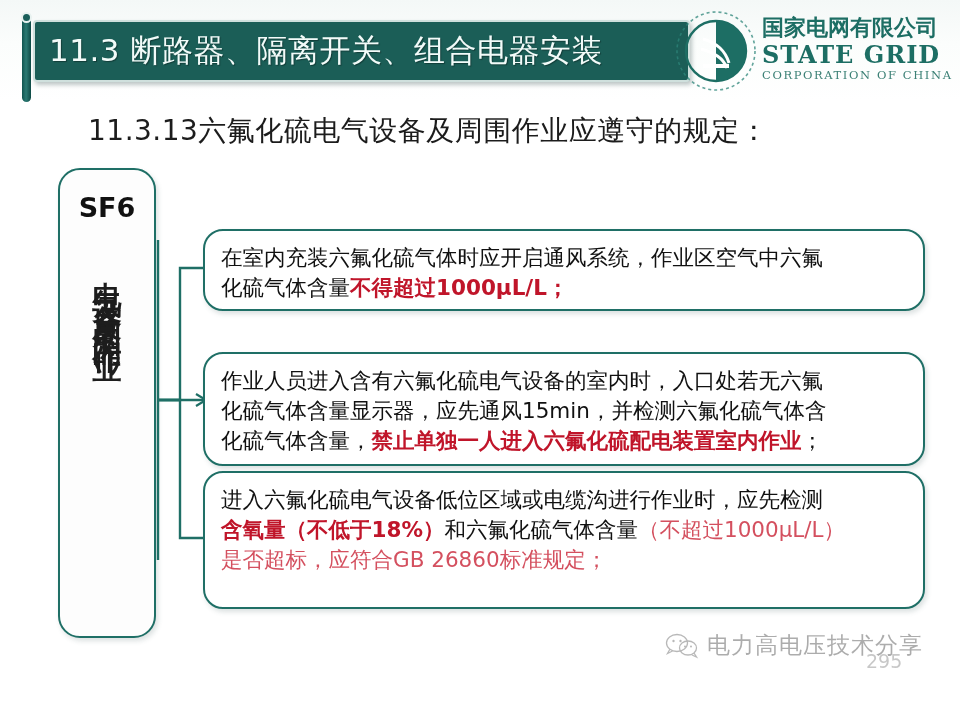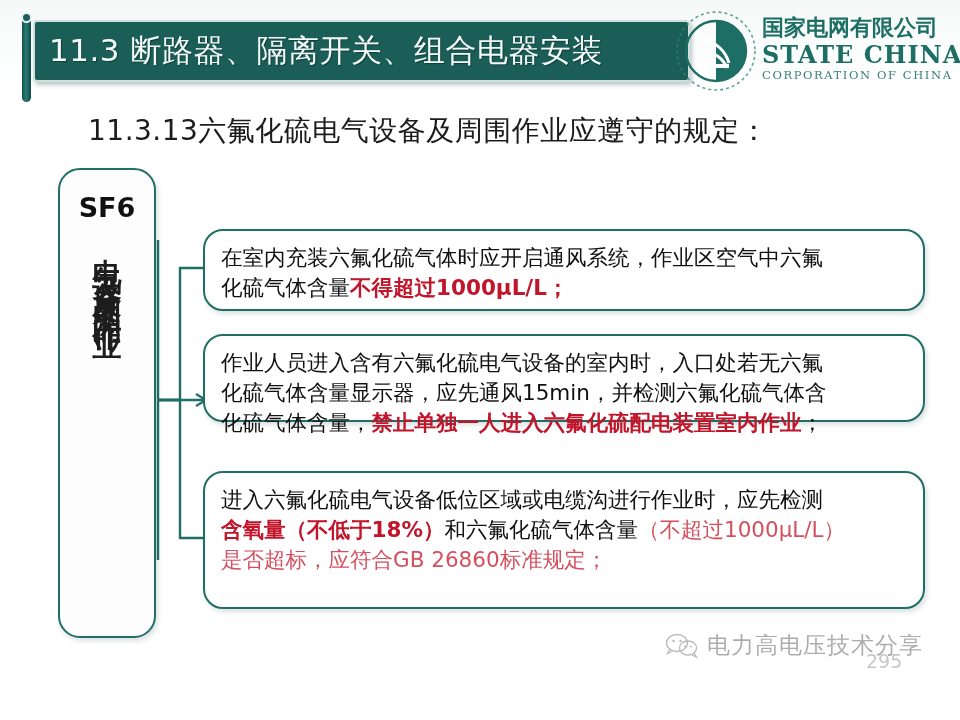--- a/index.html
+++ b/index.html
@@ -148,20 +148,21 @@
     width: 98px;
     height: 470px;
     border: 2.5px solid #1f6f66;
     border-radius: 22px;
     background: #fdfdfd;
     box-shadow: 2px 3px 5px rgba(60,90,88,0.18);
     display: flex;
     flex-direction: column;
     align-items: center;
     padding-top: 22px;
+    gap: 23px;
   }
   #sf6-label {
     font-size: 27px;
     font-weight: bold;
     color: #111111;
     font-family: "DejaVu Sans", "Liberation Sans", sans-serif;
     letter-spacing: 0px;
   }
   #sf6-vertical {
     margin-top: 12px;
@@ -189,21 +190,21 @@
   .tbox {
     position: absolute;
     left: 203px;
     border: 2.5px solid #1f6f66;
     border-radius: 20px;
     background: #ffffff;
     box-shadow: 2px 3px 5px rgba(60,90,88,0.18);
     padding: 12px 14px 10px 16px;
   }
   #tbox-1 { top: 222px;  width: 722px; height: 82px; margin-top: 7px;  }
-  #tbox-2 { top: 334px;  width: 722px; height: 88px; }
+  #tbox-2 { top: 352px;  width: 722px; height: 114px; }
   #tbox-3 { top: 471px;  width: 722px; height: 138px; }
 
   .tline {
     font-size: 21.5px;
     line-height: 30px;
     color: #111111;
     font-family: "DejaVu Sans", "Liberation Sans", sans-serif;
     letter-spacing: 0px;
     white-space: nowrap;
   }
@@ -257,21 +258,21 @@
         <circle cx="43" cy="43" r="30" fill="none" stroke="#1d6e64" stroke-width="2.4"></circle>
         <path d="M43 13 A30 30 0 0 1 43 73 Z" fill="#1d6e64"></path>
         <path d="M30 31 C44 35 52 42 56 55" fill="none" stroke="#ffffff" stroke-width="3"></path>
         <path d="M28 41 C42 45 50 50 54 60" fill="none" stroke="#ffffff" stroke-width="3"></path>
         <rect x="30" y="56" width="26" height="4" fill="#ffffff"></rect>
       </svg>
     </div>
 
     <div class="sg-logo">
       <div class="sg-cn">国家电网有限公司</div>
-      <div class="sg-en">STATE CHINA</div>
+      <div class="sg-en">STATE GRID</div>
       <div class="sg-sub">CORPORATION OF CHINA</div>
     </div>
   </div>
 
   <div id="subtitle">
     <span>11.3.13六氟化硫电气设备及周围作业应遵守的规定：</span>
   </div>
 
   <div id="sf6-box">
     <div id="sf6-label">SF6</div>

